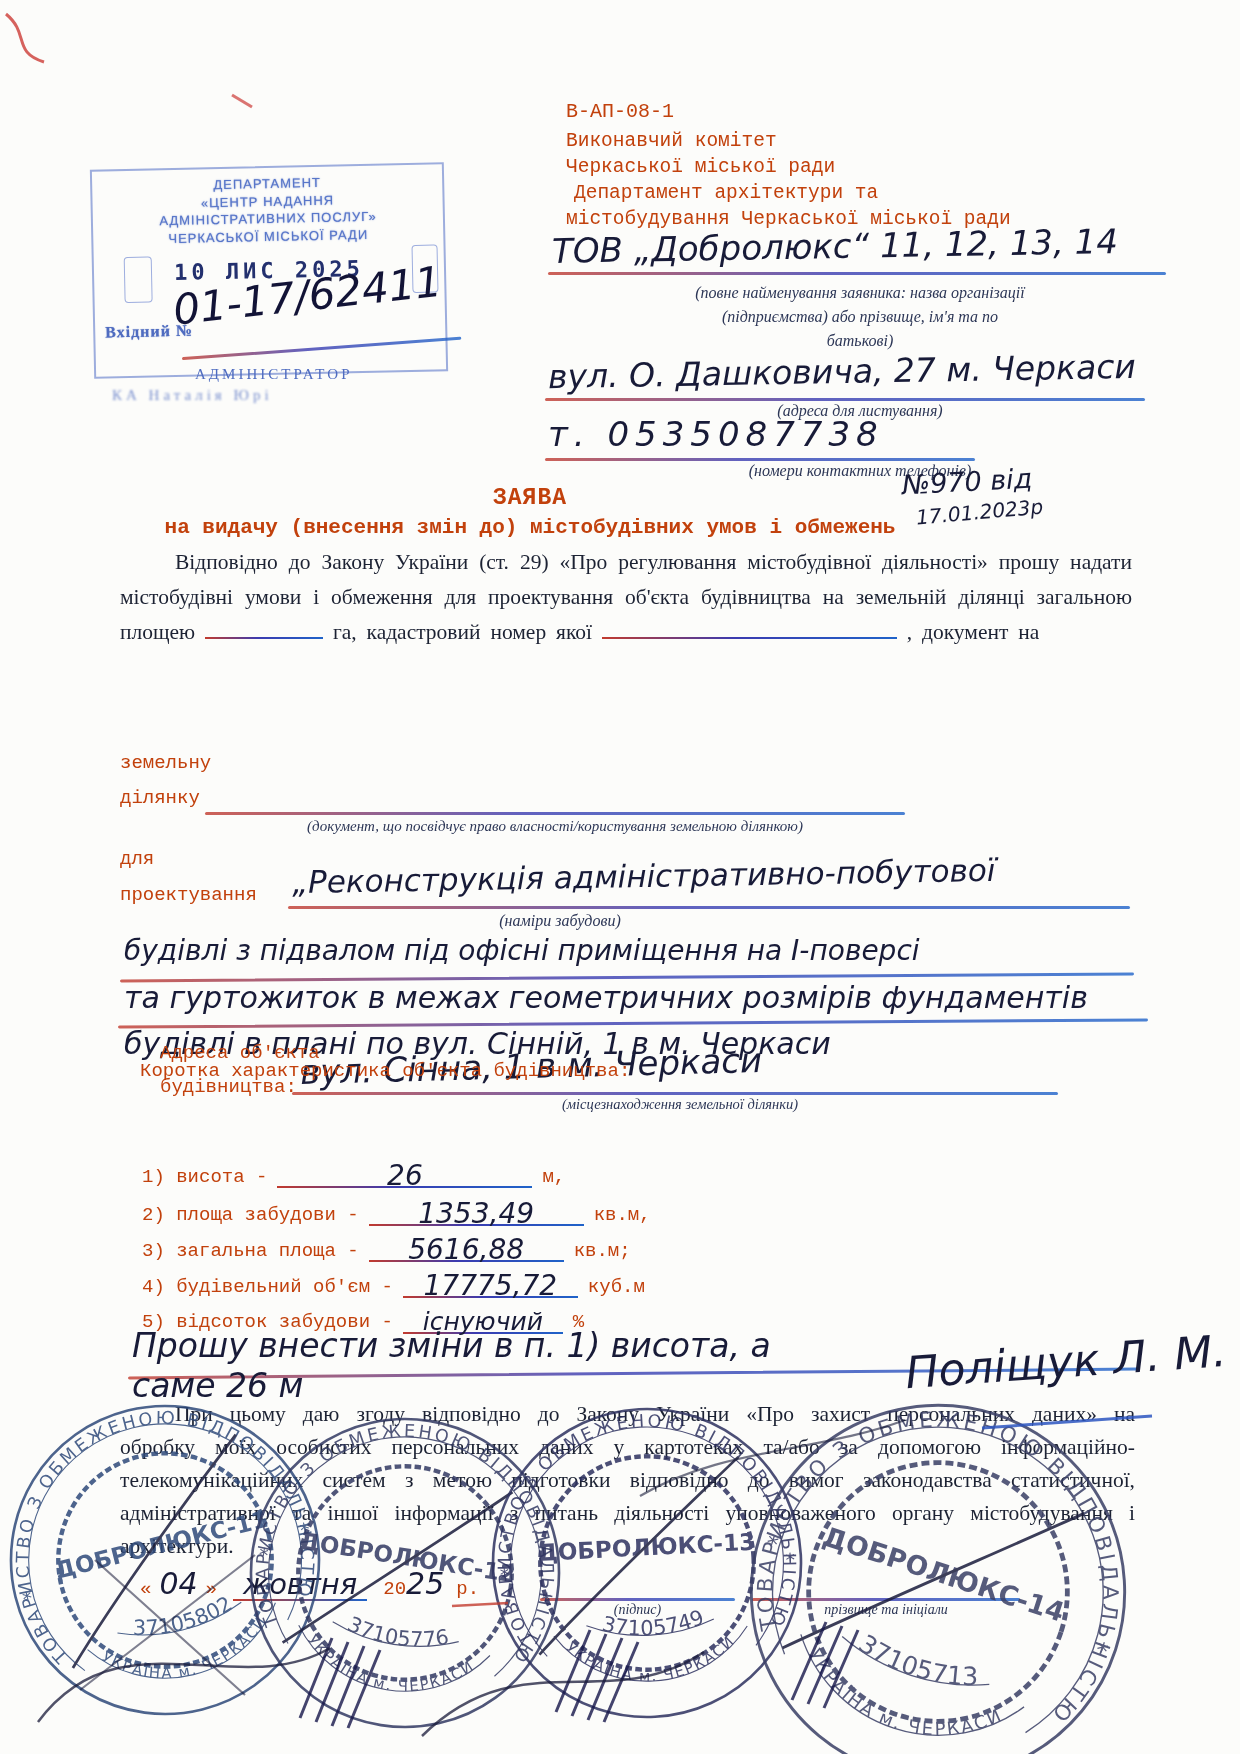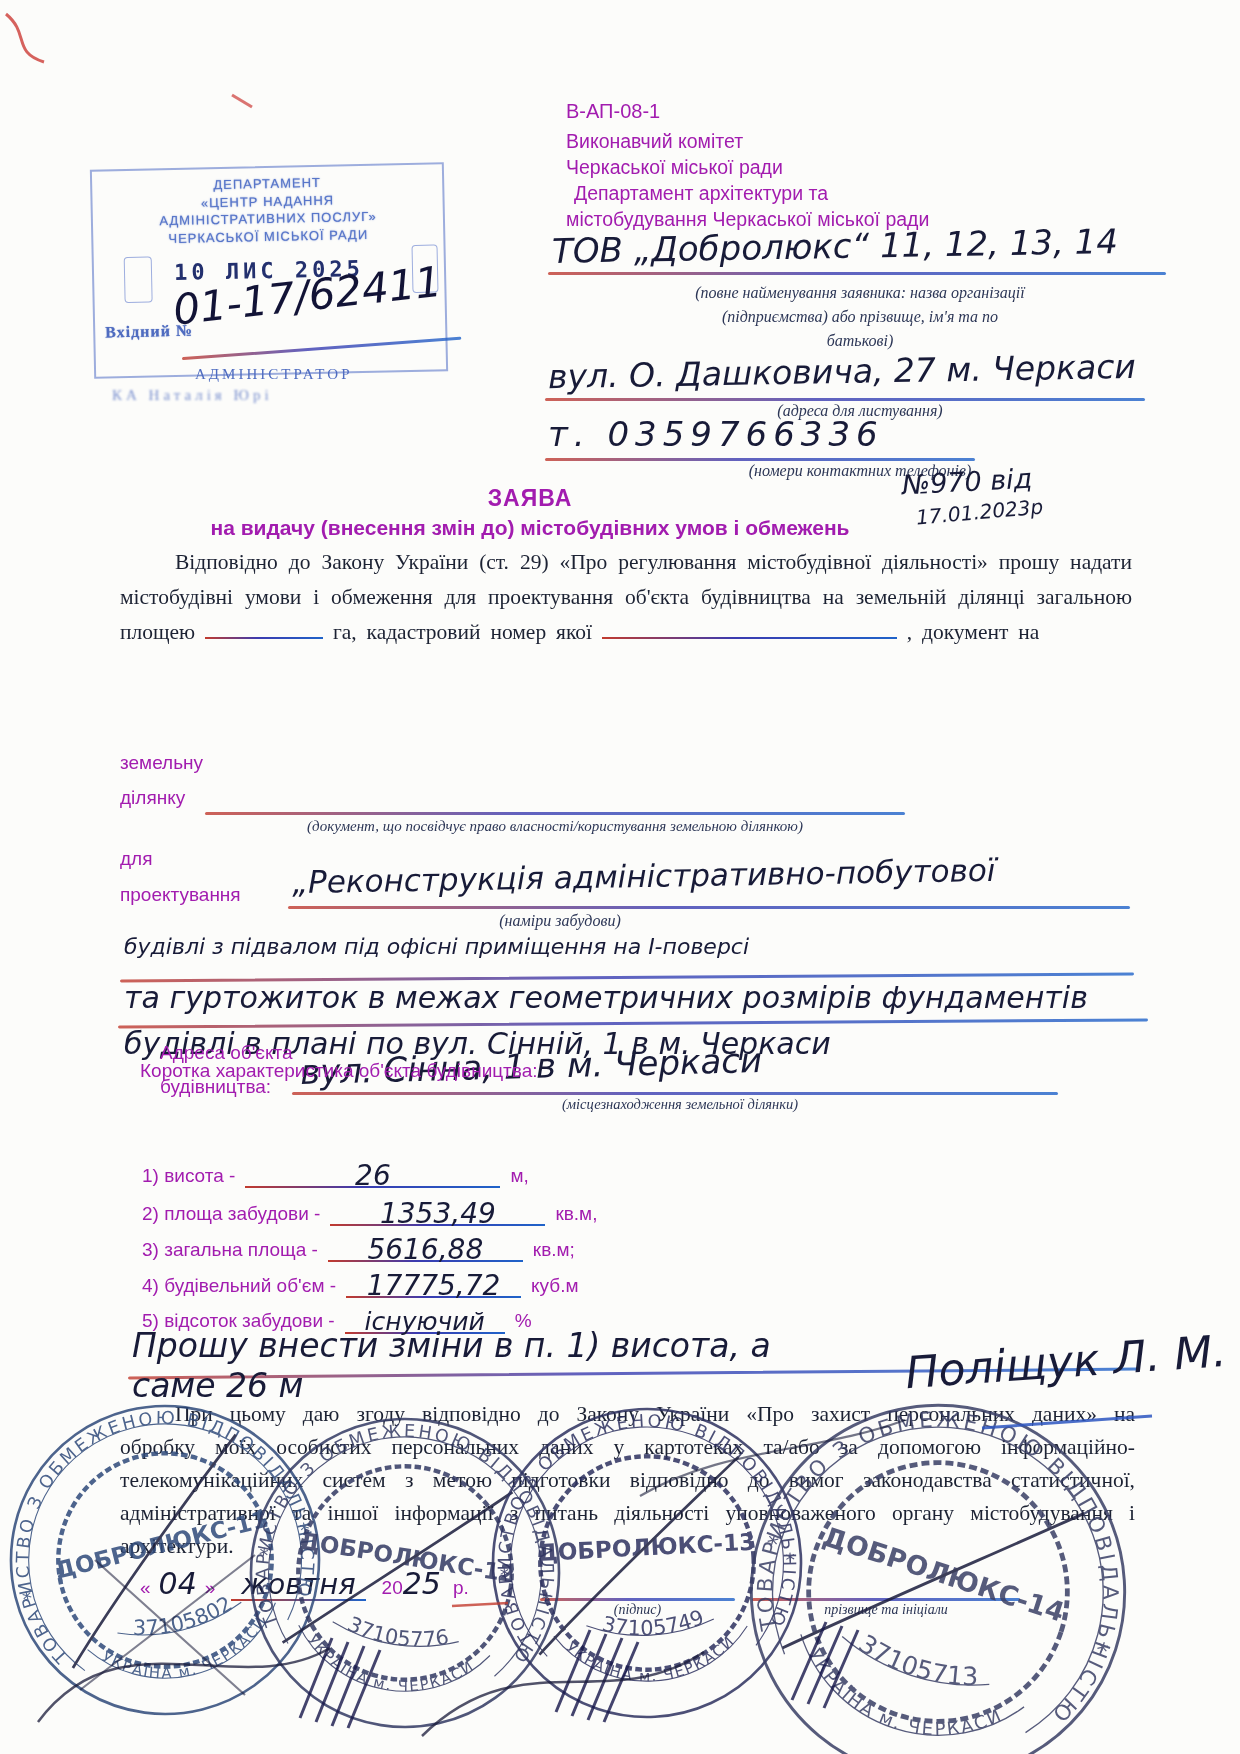--- a/index.html
+++ b/index.html
@@ -1,19 +1,19 @@
 <!DOCTYPE html>
 <html><head>
 <meta charset="utf-8">
 <style>
   html,body{margin:0;padding:0;background:#8a8a8a;}
   .page{position:relative;width:1240px;height:1754px;margin:0 auto;background:#fcfcfa;overflow:hidden;
         font-family:"Liberation Serif",serif;color:#1c2233;}
   .abs{position:absolute;}
-  .printed{font-family:Liberation Sans, sans-serif;color:#a21caf;}
+  .printed{font-family:Liberation Mono, monospace;color:#c2410c;}
   .t20{font-size:20px;} .t21{font-size:19px;} .t19{font-size:19.5px;line-height:26.5px;}
   .bold{font-weight:bold;}
   .cap{font-family:"Liberation Serif",serif;font-style:italic;color:#2c3656;}
   .center{text-align:center;}
   .hw{font-family:"DejaVu Sans",sans-serif;font-style:italic;color:#181b38;white-space:nowrap;}
   .uline{height:3px;background:linear-gradient(90deg,#c23b2e 0%,#3b3bb0 45%,#1f63c9 100%);opacity:.8;border-radius:2px;}
   .blank{display:inline-block;height:1em;vertical-align:baseline;
          background:linear-gradient(90deg,#c23b2e 0%,#3b3bb0 45%,#1f63c9 100%) left bottom/100% 2.5px no-repeat;}
   .para{text-align:justify;text-indent:55px;font-size:21.5px;line-height:35px;word-spacing:4.5px;}
   .consent{text-align:justify;text-indent:55px;font-size:21.5px;line-height:33px;word-spacing:5px;}
@@ -58,21 +58,21 @@
   <div class="abs hw" style="left:552px;top:226px;font-size:34px;transform:rotate(-1deg);">ТОВ „Добролюкс“ 11, 12, 13, 14</div>
   <div class="abs uline" style="left:548px;top:272px;width:618px;"></div>
   <div class="abs cap center" style="left:540px;top:308px;width:640px;font-size:16px;">(підприємства) або прізвище, ім'я та по</div>
   <div class="abs cap center" style="left:540px;top:284px;width:640px;font-size:16px;">(повне найменування заявника: назва організації</div>
   <div class="abs cap center" style="left:540px;top:332px;width:640px;font-size:16px;">батькові)</div>
 
   <div class="abs hw" style="left:548px;top:352px;font-size:33px;transform:rotate(-1deg);">вул. О. Дашковича, 27 м. Черкаси</div>
   <div class="abs uline" style="left:545px;top:398px;width:600px;"></div>
   <div class="abs cap center" style="left:540px;top:402px;width:640px;font-size:16px;">(адреса для листування)</div>
 
-  <div class="abs hw" style="left:548px;top:414px;font-size:34px;letter-spacing:6px;">т. 0359766336</div>
+  <div class="abs hw" style="left:548px;top:414px;font-size:34px;letter-spacing:6px;">т. 0535087738</div>
   <div class="abs uline" style="left:545px;top:458px;width:430px;"></div>
   <div class="abs cap center" style="left:540px;top:462px;width:640px;font-size:16px;">(номери контактних телефонів)</div>
 
   <div class="abs printed bold center" style="left:60px;top:516px;width:940px;font-size:21px;">на видачу (внесення змін до) містобудівних умов і обмежень</div>
   <div class="abs printed bold center" style="left:0;top:485px;width:1060px;font-size:23px;letter-spacing:1px;">ЗАЯВА</div>
   <div class="abs hw" style="left:902px;top:466px;font-size:27px;transform:rotate(-3deg);">№970 від</div>
   <div class="abs hw" style="left:916px;top:500px;font-size:20px;transform:rotate(-5deg);">17.01.2023р</div>
 
   <div class="abs para" style="left:120px;top:545px;width:1012px;">
     <span>Відповідно до Закону України (ст. 29) «Про регулювання містобудівної діяльності»  прошу надати містобудівні умови і обмеження для проектування об'єкта будівництва на земельній ділянці загальною площею</span>
@@ -86,21 +86,21 @@
   <div class="abs printed t21" style="left:120px;top:787px;">ділянку</div>
   <div class="abs uline" style="left:205px;top:812px;width:700px;"></div>
   <div class="abs cap center" style="left:205px;top:818px;width:700px;font-size:15px;">(документ, що посвідчує право власності/користування земельною ділянкою)</div>
 
   <div class="abs printed t21" style="left:120px;top:848px;">для</div>
   <div class="abs printed t21" style="left:120px;top:884px;">проектування</div>
   <div class="abs hw" style="left:292px;top:858px;font-size:31px;transform:rotate(-1deg);">„Реконструкція адміністративно-побутової</div>
   <div class="abs uline" style="left:288px;top:906px;width:842px;"></div>
   <div class="abs cap center" style="left:360px;top:912px;width:400px;font-size:16px;">(наміри забудови)</div>
 
-  <div class="abs hw" style="left:124px;top:934px;font-size:22px;">будівлі з підвалом під офісні приміщення на І-поверсі</div>
+  <div class="abs hw" style="left:124px;top:934px;font-size:28px;">будівлі з підвалом під офісні приміщення на І-поверсі</div>
   <div class="abs uline" style="left:120px;top:976px;width:1014px;transform:rotate(-.4deg);"></div>
   <div class="abs hw" style="left:124px;top:980px;font-size:30px;">та гуртожиток в межах геометричних розмірів фундаментів</div>
   <div class="abs uline" style="left:118px;top:1022px;width:1030px;transform:rotate(-.4deg);"></div>
   <div class="abs hw" style="left:124px;top:1026px;font-size:30px;">будівлі в плані по вул. Сінній, 1 в м. Черкаси</div>
 
   <div class="abs printed t21" style="left:160px;top:1042px;">Адреса об'єкта</div>
   <div class="abs printed t21" style="left:160px;top:1076px;">будівництва:</div>
   <div class="abs hw" style="left:300px;top:1046px;font-size:34px;transform:rotate(-1.5deg);">вул. Сінна, 1  в м. Черкаси</div>
   <div class="abs uline" style="left:292px;top:1092px;width:766px;"></div>
   <div class="abs cap center" style="left:420px;top:1096px;width:520px;font-size:14.5px;">(місцезнаходження земельної ділянки)</div>

